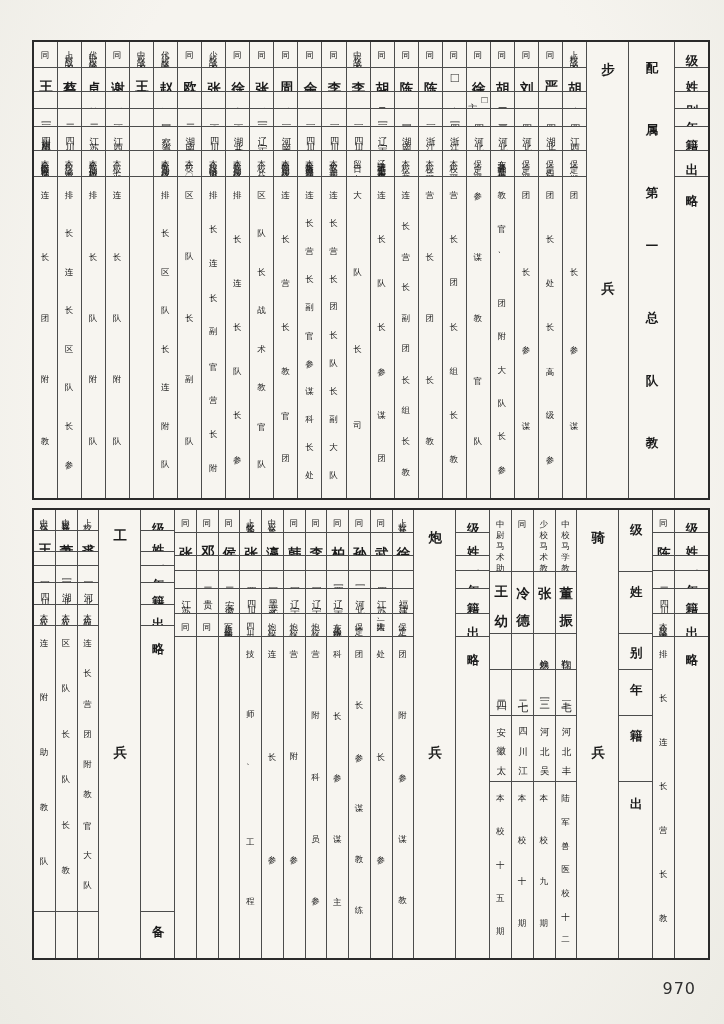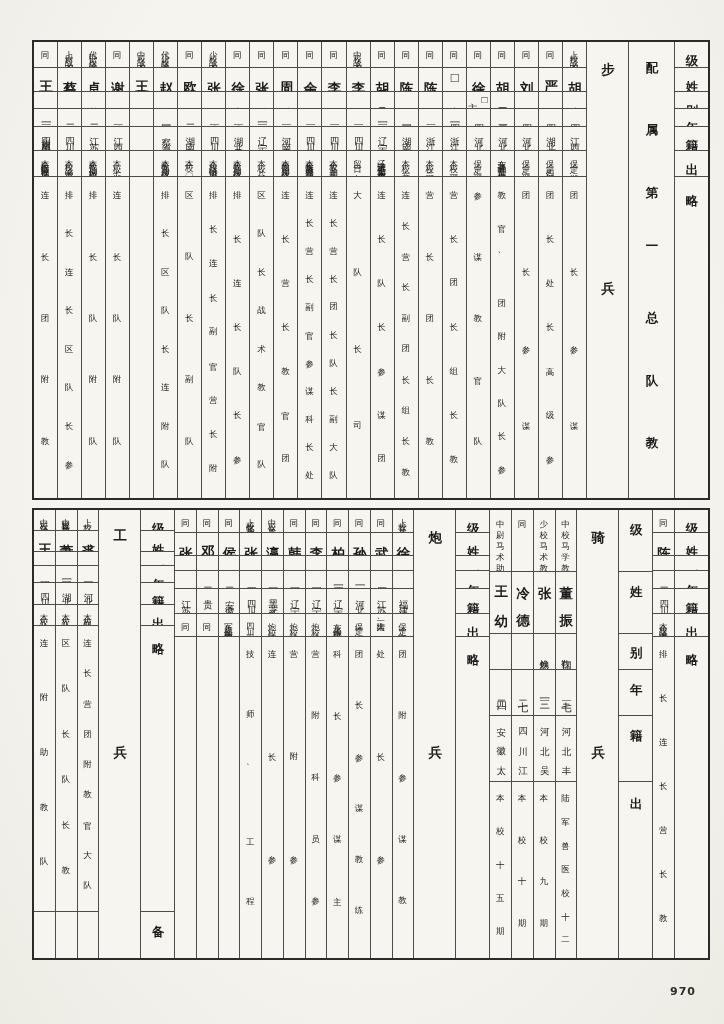--- a/index.html
+++ b/index.html
@@ -49,21 +49,21 @@
   .f-name>span{font-size:13.5px;font-weight:700;letter-spacing:0;}
   .f-alias>span{font-size:10px;}
   .f-age>span{font-size:10.5px;}
   .f-origin>span{font-size:9.5px;letter-spacing:0;}
   .f-bg>span{font-size:8.5px;letter-spacing:0;}
   .f-career>span{font-size:8.5px;letter-spacing:0;}
   .f-section>span{font-size:13.5px;font-weight:600;}
   .f-annot>span{font-size:12.5px;font-weight:600;}
   .pageno{
     position:absolute;right:28px;bottom:26px;
-    font-family:"DejaVu Sans", sans-serif;font-size:11px;color:#2e2e2e;letter-spacing:1px;font-weight:bold;
+    font-family:"DejaVu Sans", sans-serif;font-size:16px;color:#2e2e2e;letter-spacing:1px;
   }
 </style>
 </head>
 <body>
 
 <div class="page">
   <div class="rtable t-top" id="top-table">
       <div class="col col-header">
         <div class="cell r-rank hd fill">
           <span>级职</span>

